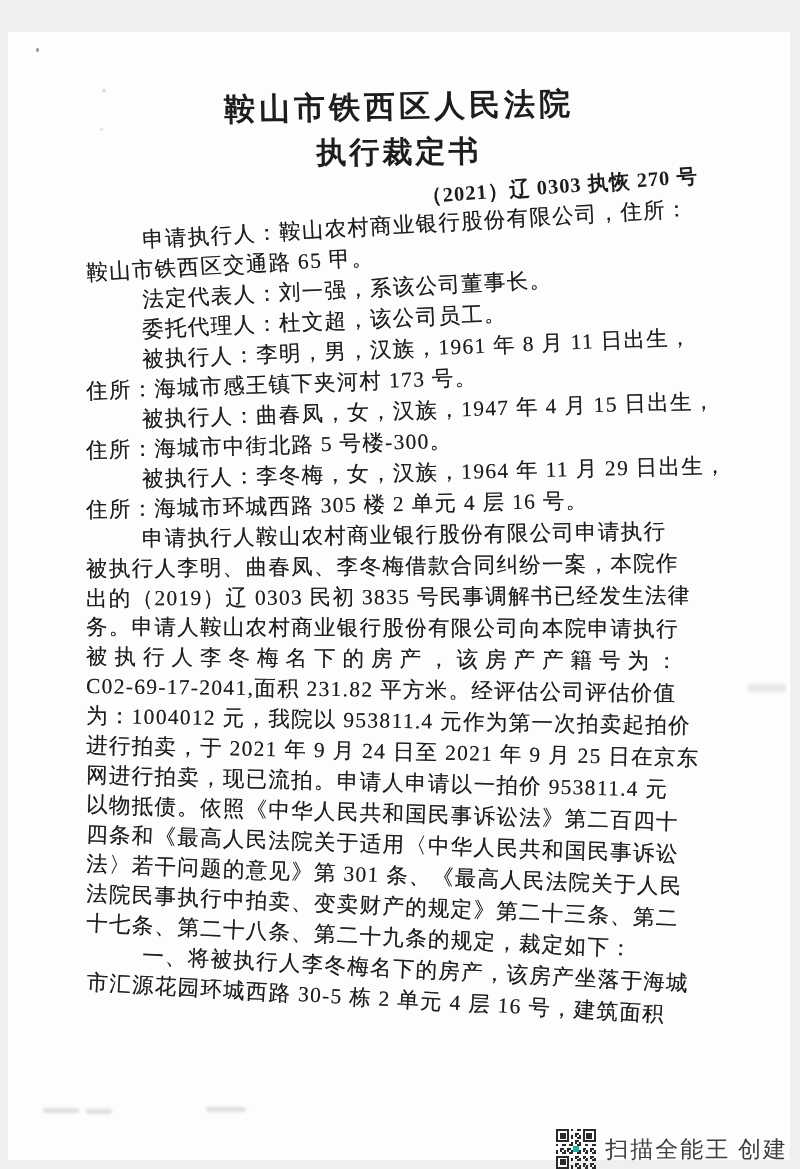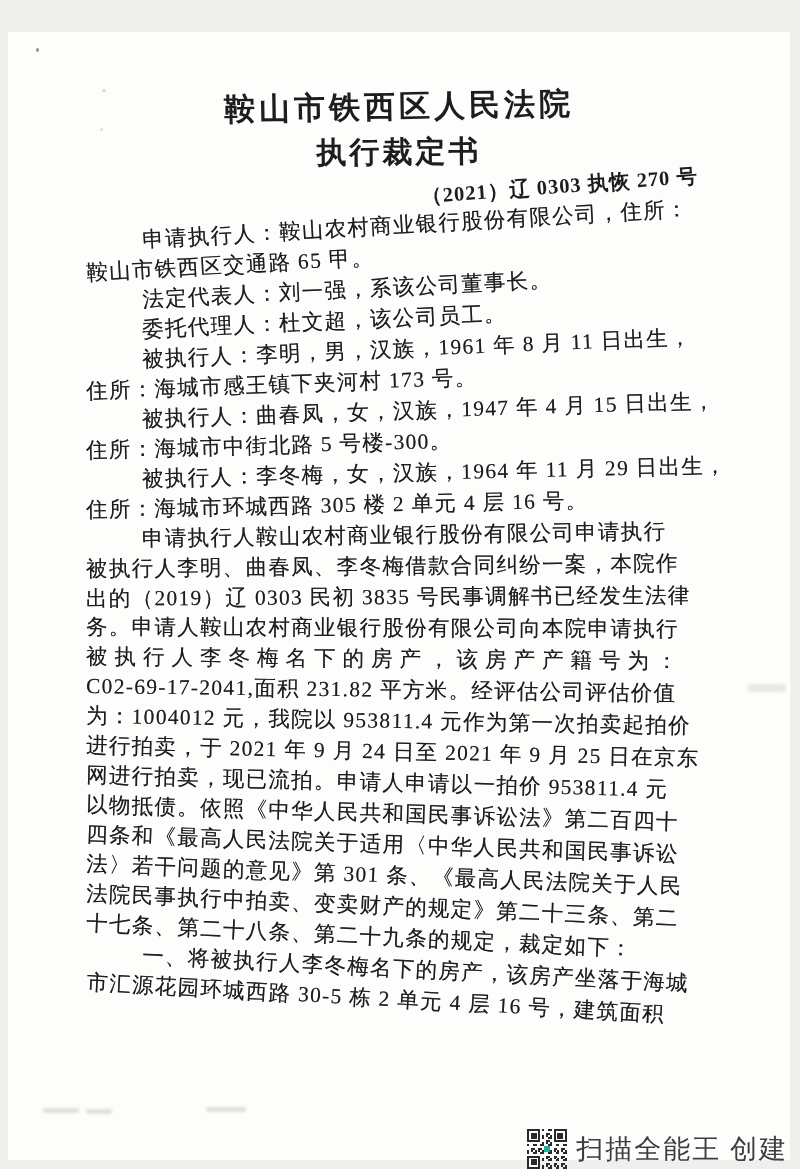--- a/index.html
+++ b/index.html
@@ -58,21 +58,21 @@
   .smudge.m1{left:43px;top:1108px;width:36px;height:5px;}
   .smudge.m2{left:86px;top:1109px;width:26px;height:5px;}
   .smudge.m3{left:206px;top:1107px;width:40px;height:5px;}
   .smudge.m4{left:748px;top:684px;width:38px;height:8px;opacity:.7;}
   .watermark{
     position:absolute;right:12px;bottom:0;
     display:flex;align-items:center;gap:9px;
   }
   .watermark svg{width:40px;height:40px;display:block;}
   .watermark .wm-label{
-    font-size:27px;color:var(--watermark-text);
+    font-size:23px;color:var(--watermark-text);
     letter-spacing:2px;white-space:nowrap;
   }
 </style>
 </head>
 <body>
 
 <div class="scan">
   <div class="page">
 
     <div class="court-title">鞍山市铁西区人民法院</div>

